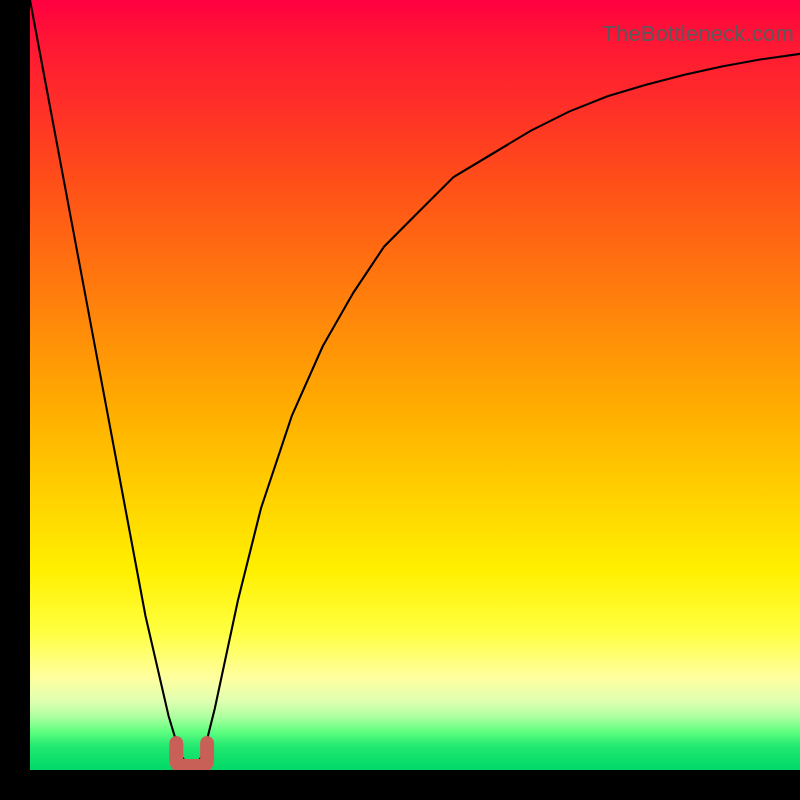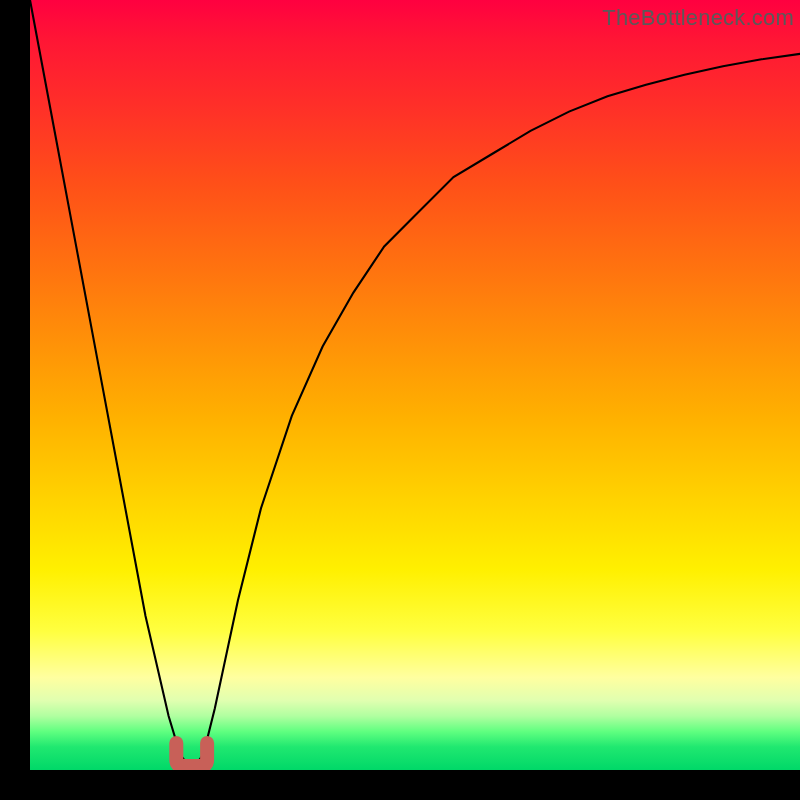--- a/index.html
+++ b/index.html
@@ -45,21 +45,21 @@
   }
   .curve-svg {
     position: absolute;
     left: 0;
     top: 0;
     width: 770px;
     height: 770px;
   }
   .watermark {
     position: absolute;
-    top: 5px;
+    top: 21px;
     right: 6px;
     color: #5a5a5a;
     font-size: 22px;
     font-weight: 500;
     letter-spacing: 0.2px;
   }
 </style>
 </head>
 <body>
 

